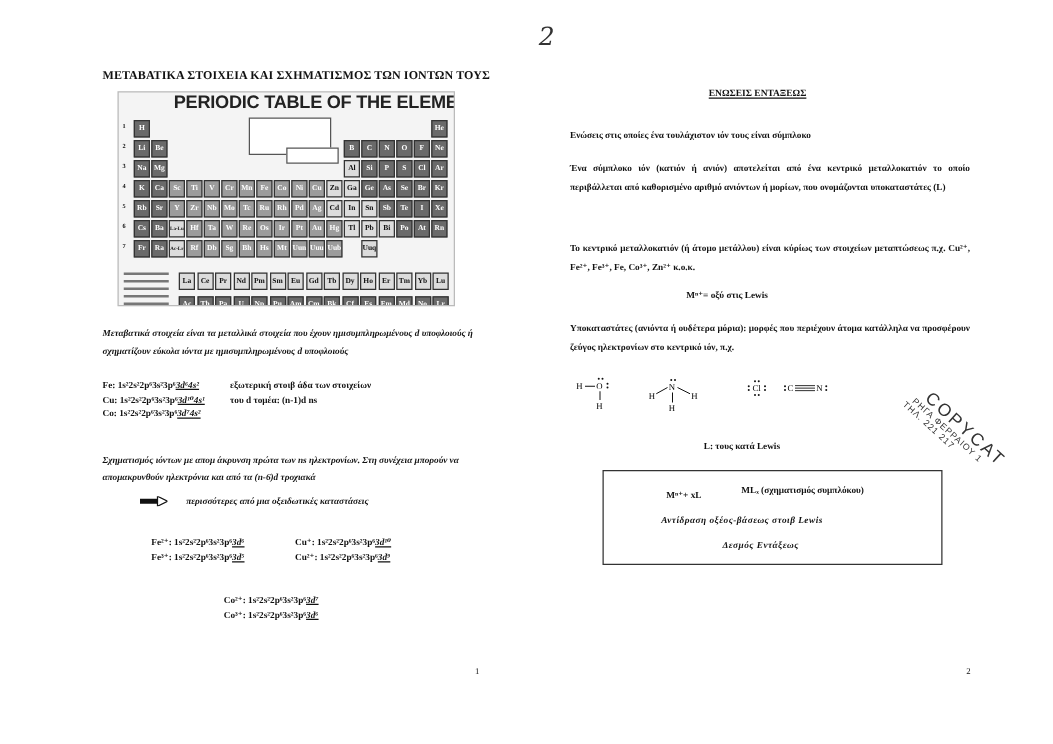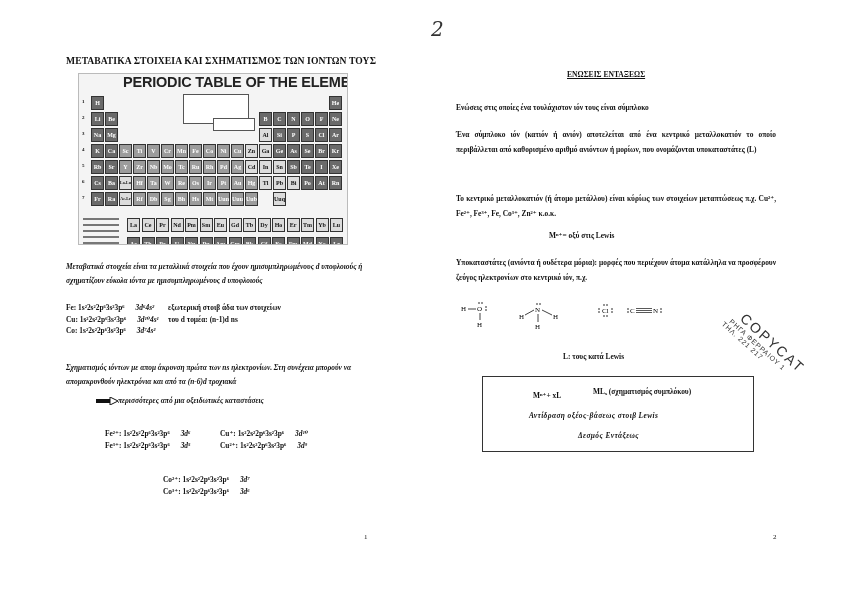--- a/index.html
+++ b/index.html
@@ -1,34 +1,34 @@
 <!DOCTYPE html>
 <html><head>
 <meta charset="utf-8">
 <style>
   * { box-sizing: border-box; margin: 0; padding: 0; }
   html, body { width: 842px; height: 595px; background: #ffffff; overflow: hidden; }
   body { position: relative; font-family: "Liberation Serif", "DejaVu Serif", serif; color: #111; }
   .page { position: absolute; top: 0; height: 595px; }
-  #page-left { left: 0; width: 421px; }
+  #page-left { left: 16px; width: 421px; }
   #page-right { left: 421px; width: 421px; }
   .abs { position: absolute; }
   .title-left { left: 66px; top: 55px; font-size: 9.6px; font-weight: bold; letter-spacing: 0.1px; white-space: nowrap; }
   .ptable { left: 78px; top: 73px; width: 270px; height: 172px; border: 1px solid #bbb; background: #f4f4f4; overflow: hidden; }
   .ptable .pt-title { position: absolute; left: 44px; top: 0px; font-family: "Liberation Sans", sans-serif; font-weight: bold; font-size: 14.5px; color: #222; letter-spacing: -0.2px; white-space: nowrap; }
   .pt-grid { position: absolute; left: 0; top: 0; width: 100%; height: 100%; }
   .cell { position: absolute; width: 13px; height: 14px; background: #6a6a6a; border: 1px solid #333; color: #fff; font-family: "Liberation Serif", serif; font-weight: bold; font-size: 6px; line-height: 12px; text-align: center; }
   .cell.light { background: #dcdcdc; color: #111; }
   .cell.mid { background: #9c9c9c; color: #fff; }
   .legend-box { position: absolute; border: 1px solid #555; background: #fff; }
   .para { font-size: 7.4px; line-height: 13.5px; }
   .ital { font-style: italic; font-weight: bold; }
   .bold { font-weight: bold; }
   .cfg { font-size: 7.4px; font-weight: bold; white-space: nowrap; line-height: 11.5px; }
-  .cfg .u { font-style: italic; margin-left: 11px; }
+  .cfg .u { text-decoration: underline; font-style: italic; }
   .right-heading { font-size: 7.6px; font-weight: bold; text-decoration: underline; white-space: nowrap; }
   .just { text-align: justify; }
   .pagenum { font-size: 7px; }
   .hand { font-family: "DejaVu Serif", serif; font-style: italic; font-size: 20px; color: #333; }
   .lewis { font-size: 7px; font-family: "Liberation Serif", serif; }
 </style>
 </head>
 <body>
 
 <div id="page-left" class="page">
@@ -177,21 +177,21 @@
     <div class="cfg"><span>Co: </span><span>1s²2s²2p⁶3s²3p⁶</span><span class="u">3d⁷4s²</span></div>
   </div>
 
   <div class="abs cfg" style="left:168px;top:302px;">
     <div>εξωτερική στοιβ άδα των     στοιχείων</div>
     <div>του d τομέα: (n-1)d ns</div>
   </div>
 
   <div class="abs para ital" style="left:66px;top:361px;width:320px;">Σχηματισμός ιόντων με απομ άκρυνση πρώτα των ns ηλεκτρονίων. Στη συνέχεια μπορούν να απομακρυνθούν ηλεκτρόνια και από τα (n-6)d τροχιακά</div>
 
-  <div class="abs" style="left:96px;top:394px;display:flex;align-items:center;gap:0;">
+  <div class="abs" style="left:96px;top:394px;display:flex;align-items:center;gap:15px;">
     <svg width="22" height="8">
         <rect x="0" y="2" width="14" height="4" fill="#111"></rect>
         <polygon points="14,0 22,4 14,8" fill="none" stroke="#111" stroke-width="1"></polygon>
       </svg>
     <span class="para ital">περισσότερες από μια οξειδωτικές καταστάσεις</span>
   </div>
 
   <div class="abs" style="left:105px;top:428px;">
     <div class="cfg"><span>Fe²⁺: </span><span>1s²2s²2p⁶3s²3p⁶</span><span class="u">3d⁶</span></div>
     <div class="cfg"><span>Fe³⁺: </span><span>1s²2s²2p⁶3s²3p⁶</span><span class="u">3d⁵</span></div>

